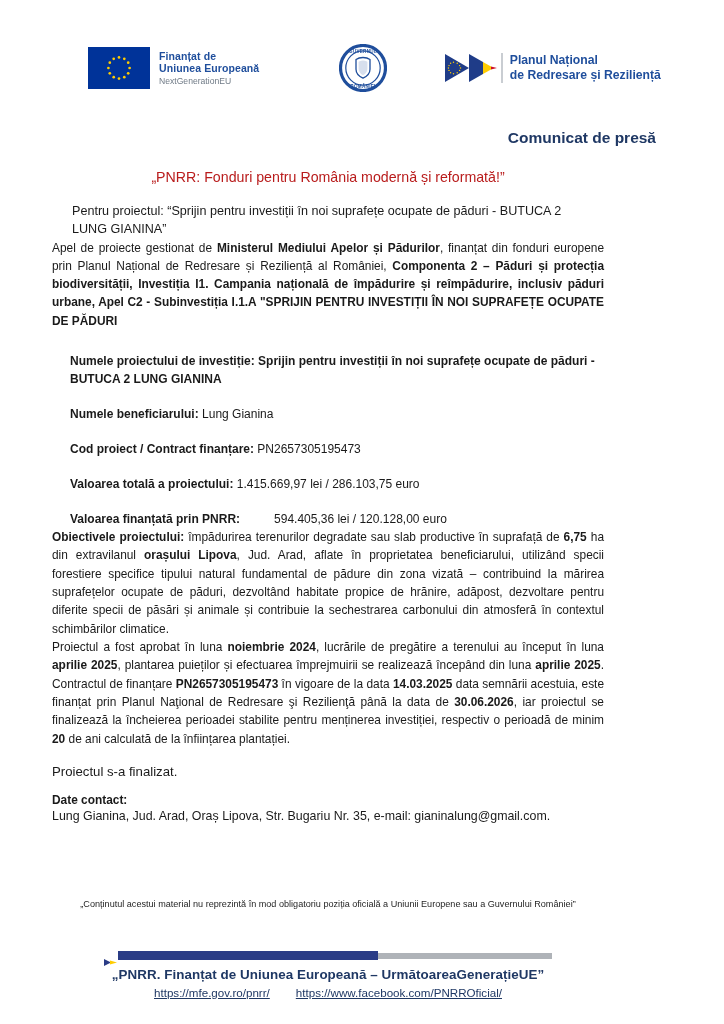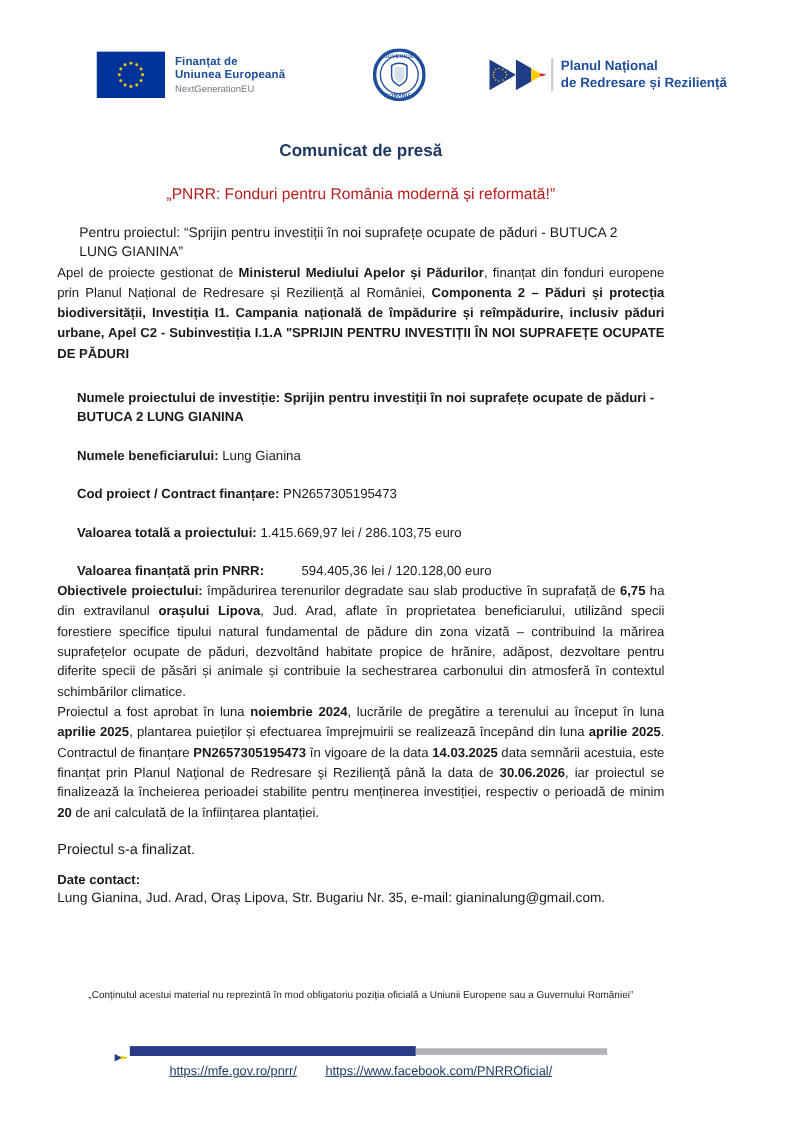--- a/index.html
+++ b/index.html
@@ -84,21 +84,21 @@
   .pnrr-text { line-height: 1.2; }
   .pnrr-text .p1, .pnrr-text .p2 {
     font-size: 12.2px;
     font-weight: bold;
     color: #1f4e9c;
     white-space: nowrap;
   }
 
   
   .doc-title {
-    text-align: center;
+    text-align: right;
     font-size: 15.5px;
     font-weight: bold;
     color: #1F3864;
     margin-top: 29px;
   }
   .doc-subtitle {
     text-align: center;
     font-size: 14.2px;
     color: #b91c1c;
     margin-top: 22px;
@@ -325,16 +325,17 @@
     <div class="footer-bar">
       <div class="footer-tail">
         <svg width="16" height="7" viewBox="0 0 16 7" aria-hidden="true">
           <path d="M0 0 L7 3.5 L0 7 Z" fill="#2A3C86"></path>
           <path d="M6 1.6 L13 3.5 L6 5.4 Z" fill="#FFCC00"></path>
         </svg>
       </div>
       <div class="footer-seg-blue"></div>
       <div class="footer-seg-gray"></div>
     </div>
+    <div class="footer-title">„PNRR. Finanțat de Uniunea Europeană – UrmătoareaGenerațieUE”</div>
     <div class="footer-links"><a href="#">https://mfe.gov.ro/pnrr/</a><span class="link-gap"></span><a href="#">https://www.facebook.com/PNRROficial/</a></div>
   </div>
 
 </div>
 
 </body></html>

